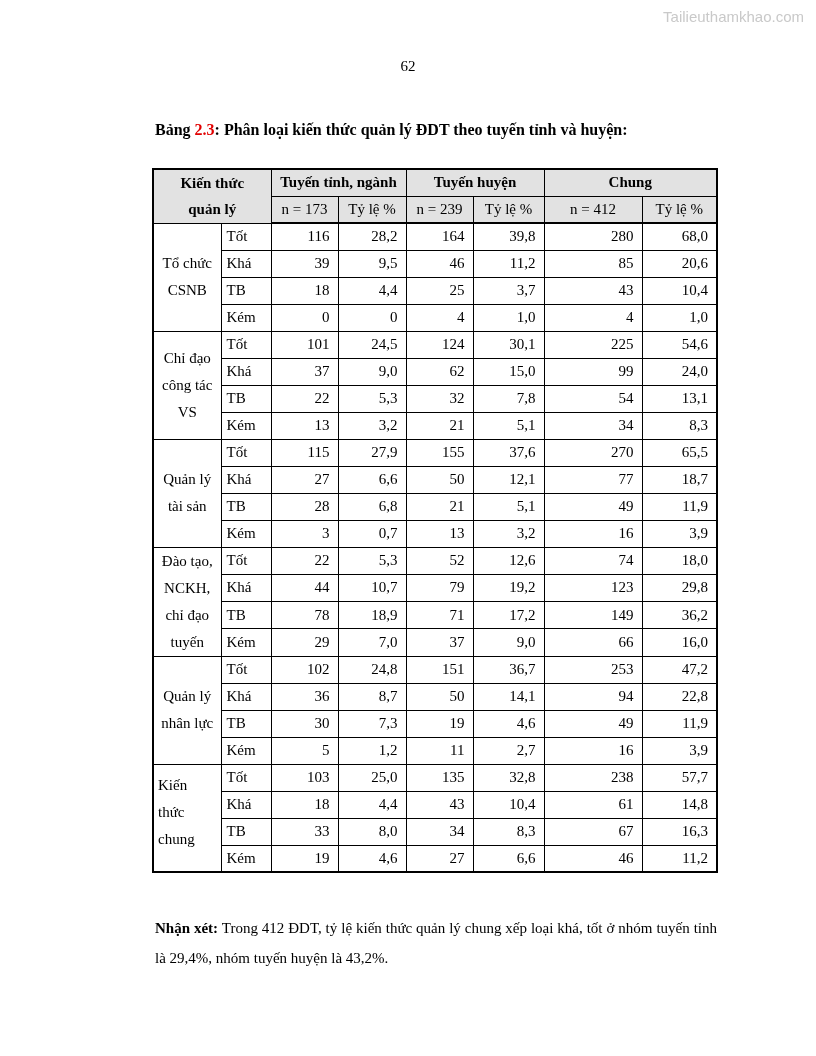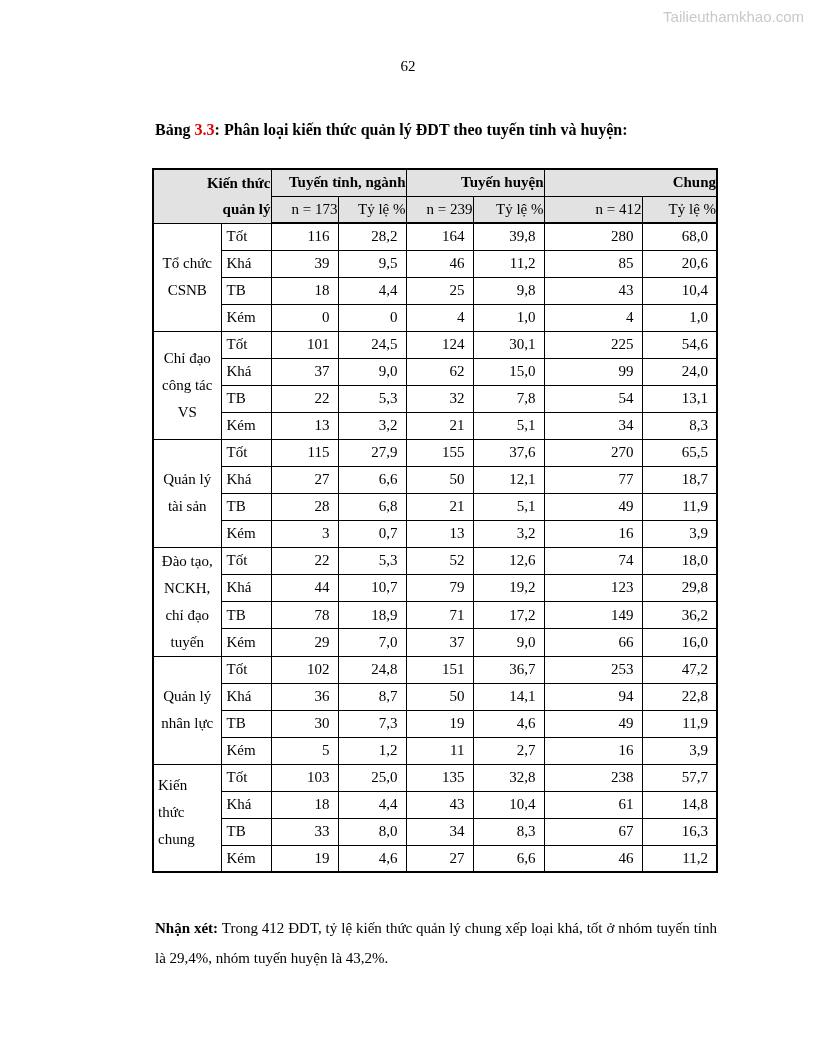--- a/index.html
+++ b/index.html
@@ -40,21 +40,21 @@
   .data-table th, .data-table td {
     border: 1px solid #000;
     padding: 0;
     height: 27px;
     box-sizing: border-box;
     vertical-align: middle;
     overflow: hidden;
   }
   .data-table thead th {
     background: var(--header-bg, #e2e2e2);
-    text-align: right;
+    text-align: center;
     font-weight: bold;
   }
   .data-table thead tr.sub th { font-weight: normal; }
   .data-table thead tr.sub th { border-bottom: 2px solid #000; margin-top: 42px; }
   .data-table th.corner div { line-height: 26px; height: 26px; }
   td.group-label {
     text-align: center;
     background: #fff;
   }
   td.group-label .glabel-line { line-height: 27px; height: 27px; }
@@ -74,21 +74,21 @@
   }
   .note b { font-weight: bold; }
 </style>
 </head>
 <body style="--title-num-color: #e10000; --header-bg: #e2e2e2; --watermark-color: #c9c9c9;">
 
 <div class="watermark">Tailieuthamkhao.com</div>
 
 <div class="page-number">62</div>
 
-<div class="table-title"><span>Bảng </span><span class="num">3.3</span><span>: Phân loại kiến thức quản lý ĐDT theo tuyến tỉnh và huyện:</span></div>
+<div class="table-title"><span>Bảng </span><span class="num">2.3</span><span>: Phân loại kiến thức quản lý ĐDT theo tuyến tỉnh và huyện:</span></div>
 
 <table class="data-table">
   <colgroup>
     <col style="width:68px">
       <col style="width:50px">
       <col style="width:67px">
       <col style="width:68px">
       <col style="width:67px">
       <col style="width:71px">
       <col style="width:98px">
@@ -134,21 +134,21 @@
         <td class="num">46</td>
         <td class="num">11,2</td>
         <td class="num">85</td>
         <td class="num">20,6</td>
       </tr>
       <tr>
         <td class="rating">TB</td>
         <td class="num">18</td>
         <td class="num">4,4</td>
         <td class="num">25</td>
-        <td class="num">9,8</td>
+        <td class="num">3,7</td>
         <td class="num">43</td>
         <td class="num">10,4</td>
       </tr>
       <tr>
         <td class="rating">Kém</td>
         <td class="num">0</td>
         <td class="num">0</td>
         <td class="num">4</td>
         <td class="num">1,0</td>
         <td class="num">4</td>

